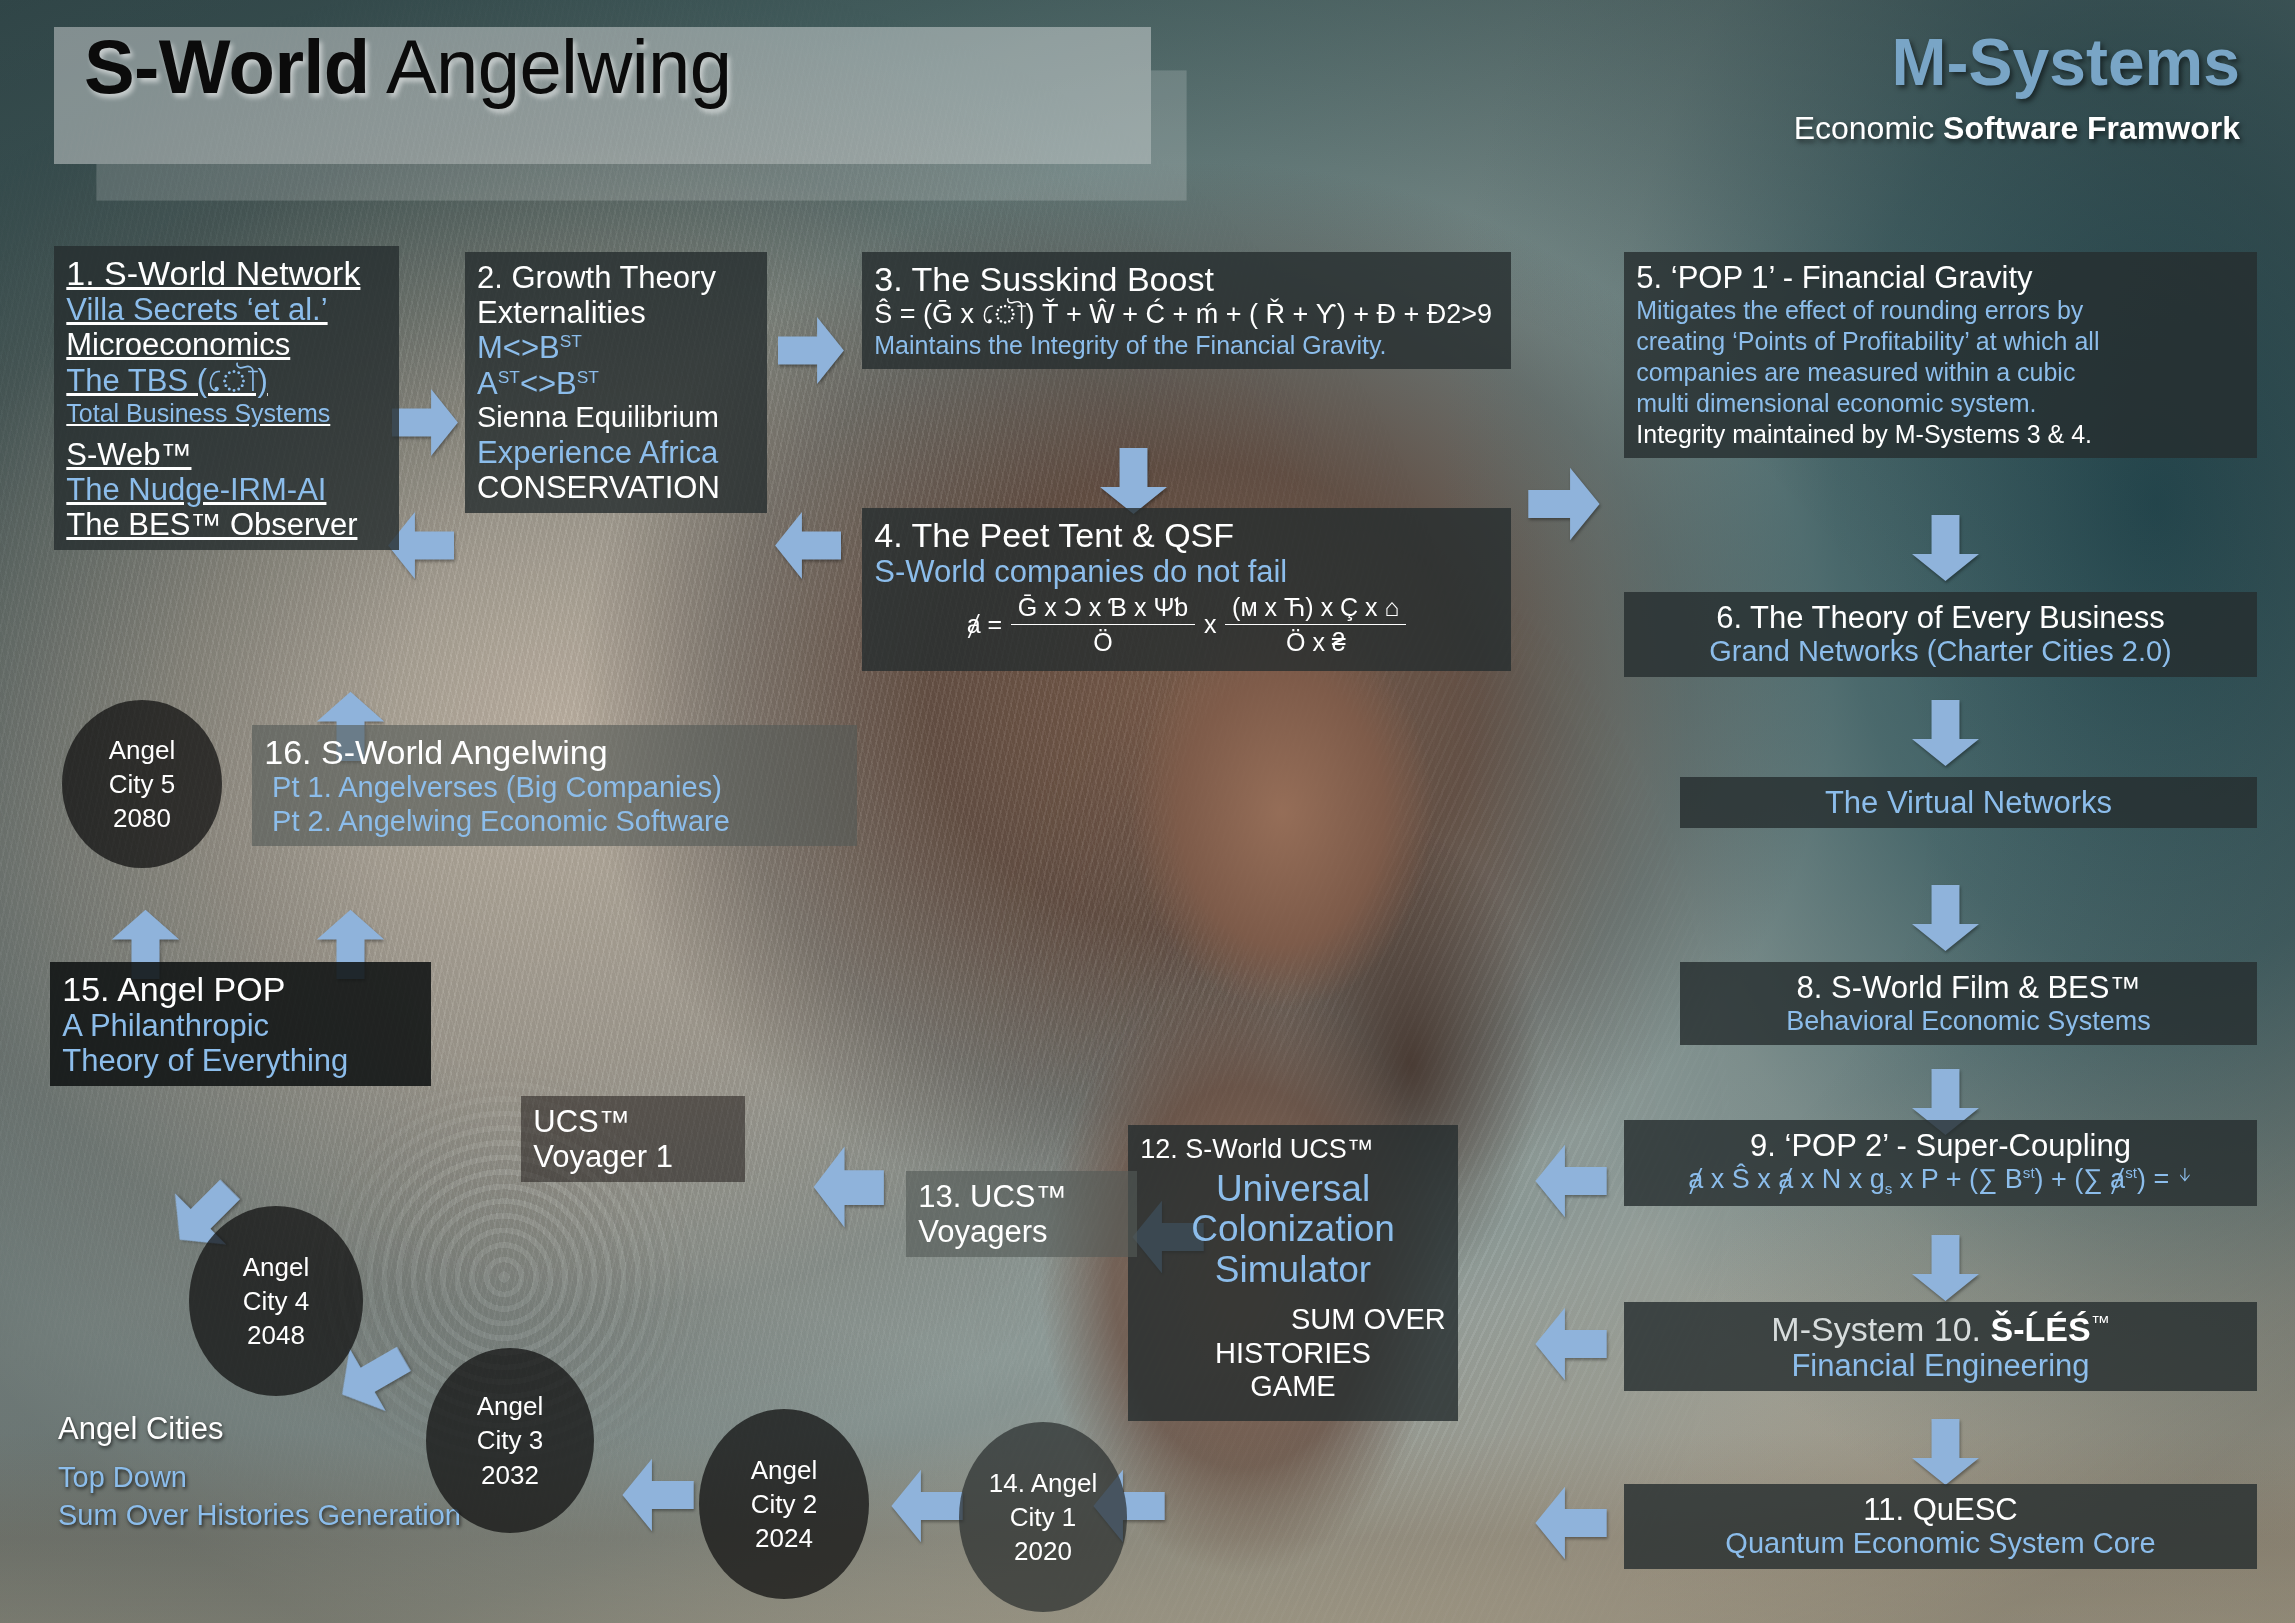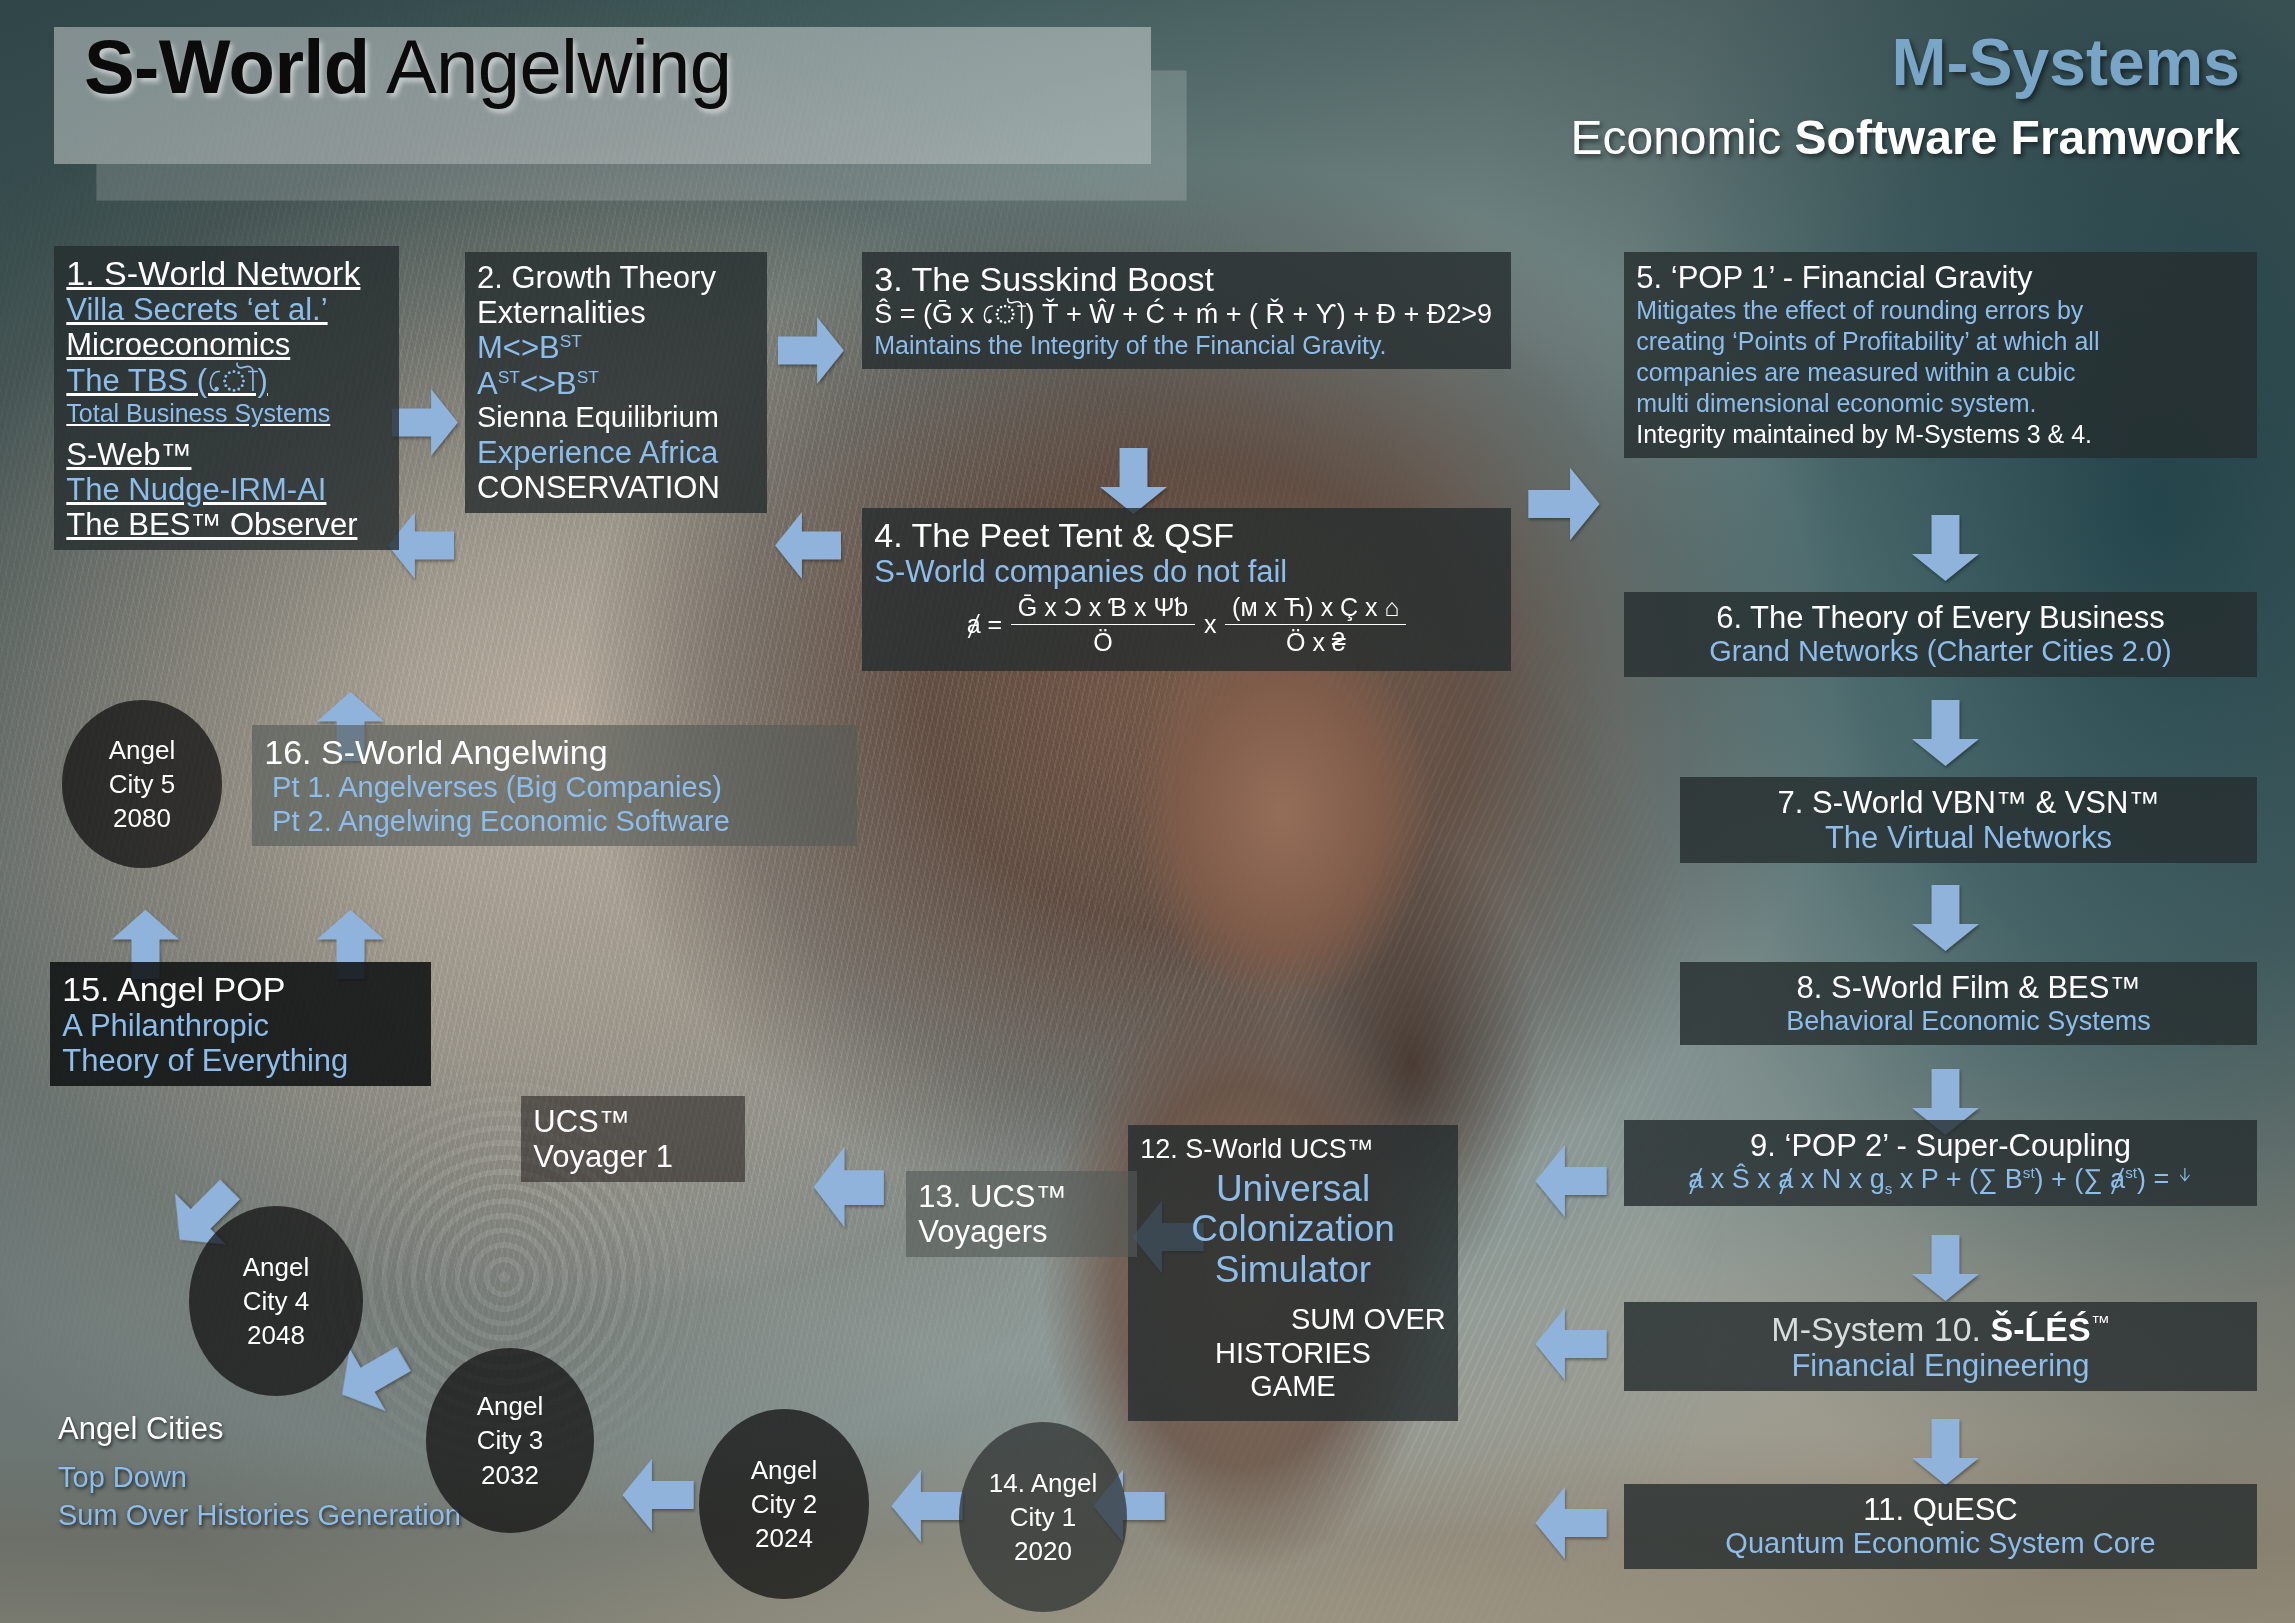--- a/index.html
+++ b/index.html
@@ -82,21 +82,21 @@
 
   .msys {
     position:absolute; right:55px; top:23.5px;
     font-size:66px; font-weight:700; letter-spacing:0px;
     color:#79a5c6;
     text-shadow:2.8px 3.4px 5.6px rgba(0,0,0,0.5);
     white-space:nowrap;
   }
   .msub {
     position:absolute; right:55px; top:110px;
-    font-size:48px; color:#ffffff; font-weight:300;
+    font-size:32px; color:#ffffff; font-weight:300;
     text-shadow:2.2px 2.8px 5px rgba(0,0,0,0.55);
     white-space:nowrap;
   }
   .msub b { font-weight:700; }
 
   
   .box {
     position:absolute;
     background:rgba(38,45,46,0.80);
     padding:7.8px 12.3px;
@@ -372,21 +372,20 @@
     <div class="t44 blu">multi dimensional economic system.</div>
     <div class="t44 wht">Integrity maintained by M-Systems 3 &amp; 4.</div>
   </div>
 
   <div class="box" style="left:1624px; top:592px; width:633px; text-align:center;">
     <div class="t56 hd">6. The Theory of Every Business</div>
     <div class="t52 blu">Grand Networks (Charter Cities 2.0)</div>
   </div>
 
   <div class="box" style="left:1680px; top:777px; width:577px; text-align:center;">
-    <div class="t56 hd">7. S-World VBN™ &amp; VSN™</div>
     <div class="t56 blu">The Virtual Networks</div>
   </div>
 
   <div class="box" style="left:1680px; top:962px; width:577px; text-align:center;">
     <div class="t56 hd">8. S-World Film &amp; BES™</div>
     <div class="t48 blu">Behavioral Economic Systems</div>
   </div>
 
   <div class="box" style="left:1624px; top:1120px; width:633px; text-align:center;">
     <div class="t56 hd">9. ‘POP 2’ - Super-Coupling</div>

